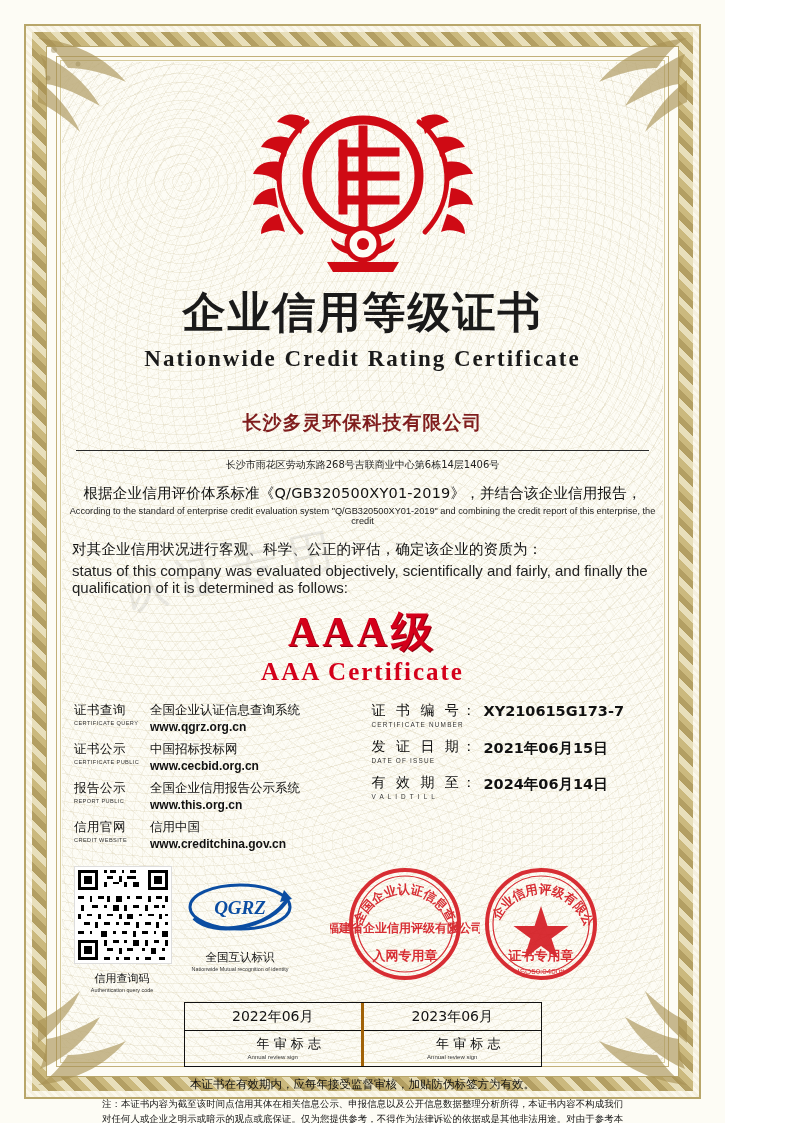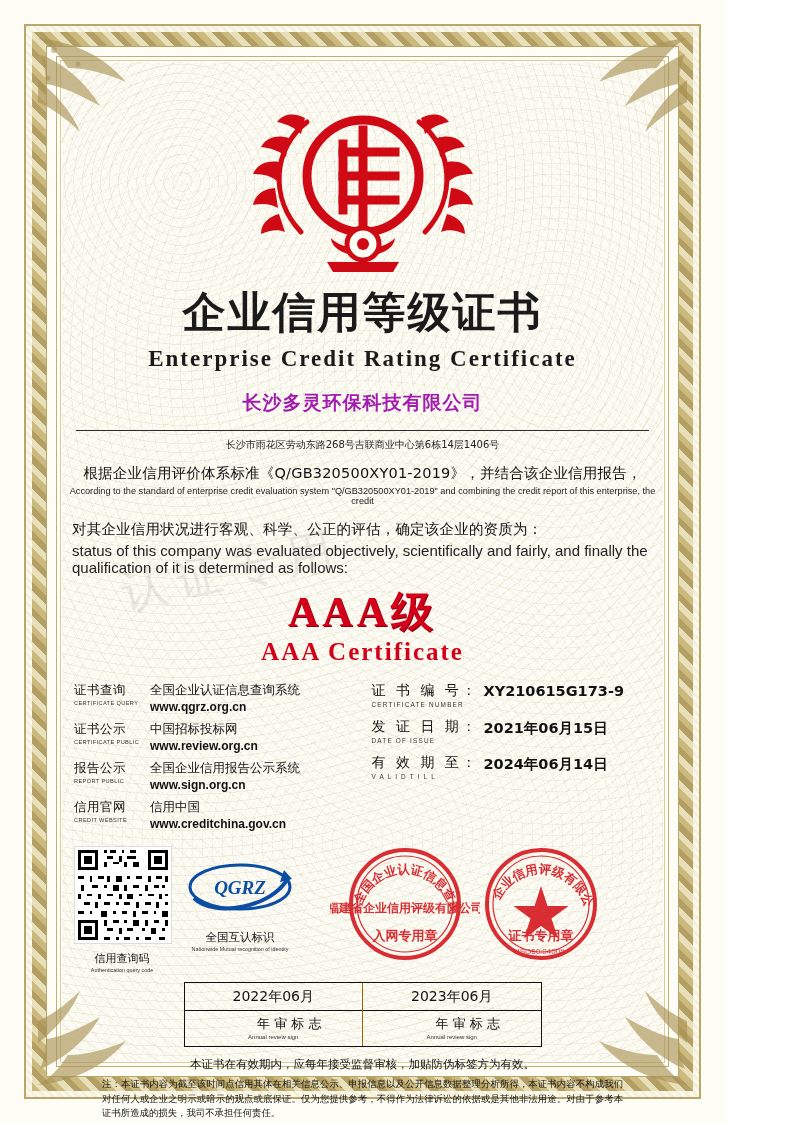--- a/index.html
+++ b/index.html
@@ -83,22 +83,22 @@
     font-size:23px;
     letter-spacing:2.0px;
     color:#1a1a1a;
     margin-top:4px;
   }
   .company{
     text-align:center;
     font-family:"DejaVu Sans","Liberation Sans",sans-serif;
     font-weight:bold;
     font-size:19px;
-    color:#a21caf;
-    margin-top:18px;
+    color:#7f1d1d;
+    margin-top:38px;
     letter-spacing:1px;
   }
   .rule{
     height:1px;background:#2b2b2b;margin:14px 8px 0 8px;
   }
   .address{
     text-align:center;font-size:10px;color:#222;margin-top:7px;
     font-family:"DejaVu Sans","Liberation Sans",sans-serif;
   }
   .para{
@@ -208,21 +208,21 @@
   .seal{position:absolute;top:-4px;}
   .seal.s1{left:262px;}
   .seal.s2{left:398px;}
   
   .review{
     margin:6px auto 0 auto;width:356px;border:1px solid #111;display:flex;
   }
   .review-cell{
     width:50%;text-align:center;padding:5px 0 6px 0;
   }
-  .review-cell + .review-cell{border-left:1px solid #a16207;}
+  .review-cell + .review-cell{border-left:3px solid #a16207;}
   .rv-date{
     font-family:"DejaVu Sans","Liberation Sans",sans-serif;
     font-size:14px;color:#111;
   }
   .rv-line{height:1px;background:#111;margin:4px 0;}
   .rv-cn{
     font-family:"DejaVu Sans","Liberation Sans",sans-serif;
     font-size:13px;color:#111;padding-left:32px;
   }
   .rv-en{
@@ -325,21 +325,21 @@
           <path d="M100 52 L100 118"></path>
         </g>
         <path d="M88 146 C100 160 140 160 152 146 C150 170 90 170 88 146 Z" fill="#cf0a14"></path>
         <circle cx="120" cy="152" r="16" fill="#fdfcf5" stroke="#cf0a14" stroke-width="5"></circle>
         <circle cx="120" cy="152" r="6" fill="#cf0a14"></circle>
         <path d="M84 170 L156 170 L150 180 L90 180 Z" fill="#cf0a14"></path>
       </svg>
     </div>
 
     <div class="title-cn">企业信用等级证书</div>
-    <div class="title-en">Enterprise Credit Rating Certificate</div>
+    <div class="title-en">Nationwide Credit Rating Certificate</div>
 
     <div class="company">长沙多灵环保科技有限公司</div>
     <div class="rule"></div>
     <div class="address">长沙市雨花区劳动东路268号吉联商业中心第6栋14层1406号</div>
 
     <div class="para">
       <div class="cn">根据企业信用评价体系标准《Q/GB320500XY01-2019》，并结合该企业信用报告，</div>
       <div class="en">According to the standard of enterprise credit evaluation system "Q/GB320500XY01-2019" and combining the credit report of this enterprise, the credit</div>
     </div>
 
@@ -367,32 +367,32 @@
           </div>
         </div>
 
         <div class="ilrow">
           <div class="ilabel">
             <div class="cn">证书公示</div>
             <div class="en">CERTIFICATE PUBLIC</div>
           </div>
           <div class="ivalue">
             <div class="cn">中国招标投标网</div>
-            <div class="url">www.review.org.cn</div>
+            <div class="url">www.cecbid.org.cn</div>
           </div>
         </div>
 
         <div class="ilrow">
           <div class="ilabel">
             <div class="cn">报告公示</div>
             <div class="en">REPORT PUBLIC</div>
           </div>
           <div class="ivalue">
             <div class="cn">全国企业信用报告公示系统</div>
-            <div class="url">www.sign.org.cn</div>
+            <div class="url">www.this.org.cn</div>
           </div>
         </div>
 
         <div class="ilrow">
           <div class="ilabel">
             <div class="cn">信用官网</div>
             <div class="en">CREDIT WEBSITE</div>
           </div>
           <div class="ivalue">
             <div class="cn">信用中国</div>
@@ -401,21 +401,21 @@
         </div>
 
       </div>
 
       <div class="info-right">
         <div class="irrow">
           <div class="irlabel">
             <div class="cn">证 书 编 号：</div>
             <div class="en">CERTIFICATE NUMBER</div>
           </div>
-          <div class="irvalue">XY210615G173-9</div>
+          <div class="irvalue">XY210615G173-7</div>
         </div>
         <div class="irrow">
           <div class="irlabel">
             <div class="cn">发 证 日 期：</div>
             <div class="en">DATE OF ISSUE</div>
           </div>
           <div class="irvalue">2021年06月15日</div>
         </div>
         <div class="irrow">
           <div class="irlabel">

